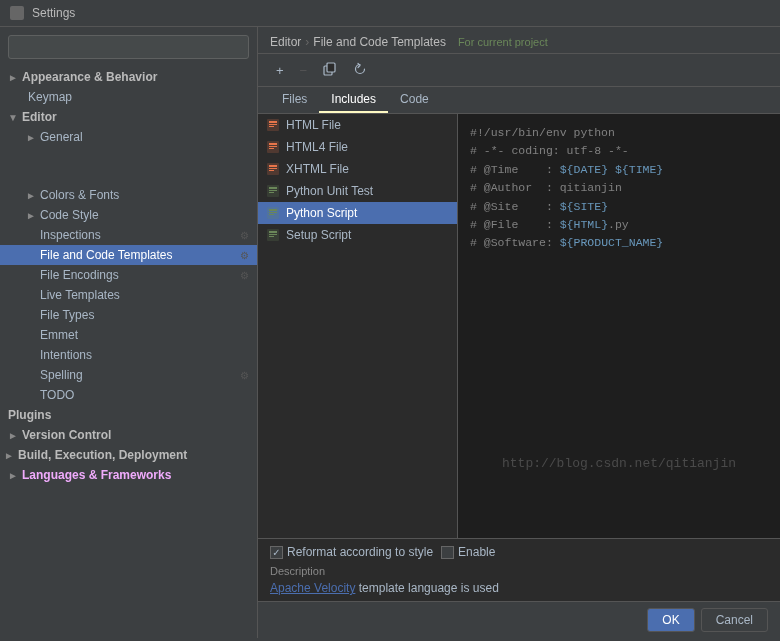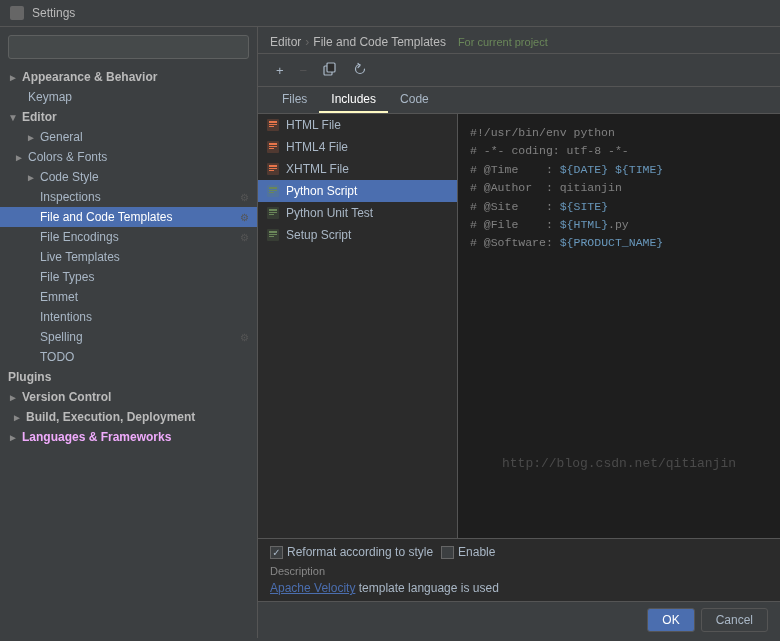--- a/index.html
+++ b/index.html
@@ -325,21 +325,21 @@
           <span>Keymap</span>
         </div>
         <div class="tree-item" style="padding-left: 8px;">
           <span class="arrow open"></span>
           <span style="font-weight:bold;color:#bbb">Editor</span>
         </div>
         <div class="tree-item" style="padding-left: 26px;">
           <span class="arrow closed"></span>
           <span>General</span>
         </div>
-        <div class="tree-item" style="padding-left: 14px;">
+        <div class="tree-item" style="padding-left: 26px; margin-top: 38px;">
           <span class="arrow closed"></span>
           <span>Colors &amp; Fonts</span>
         </div>
         <div class="tree-item" style="padding-left: 26px;">
           <span class="arrow closed"></span>
           <span>Code Style</span>
         </div>
         <div class="tree-item" style="padding-left: 26px;">
           <span style="display:inline-block;width:10px"></span>
           <span>Inspections</span>
@@ -380,21 +380,21 @@
           <span style="display:inline-block;width:10px"></span>
           <span>TODO</span>
         </div>
         <div class="tree-item" style="padding-left: 8px;">
           <span style="font-weight:bold;color:#bbb">Plugins</span>
         </div>
         <div class="tree-item" style="padding-left: 8px;">
           <span class="arrow closed"></span>
           <span style="font-weight:bold;color:#bbb">Version Control</span>
         </div>
-        <div class="tree-item" style="padding-left: 12px;">
+        <div class="tree-item" style="padding-left: 4px;">
           <span class="arrow closed"></span>
           <span style="font-weight:bold;color:#bbb">Build, Execution, Deployment</span>
         </div>
         <div class="tree-item" style="padding-left: 8px;">
           <span class="arrow closed"></span>
           <span style="font-weight:bold;color:#f0abfc">Languages &amp; Frameworks</span>
         </div>
       </div>
   </div>
 
@@ -455,37 +455,37 @@
   </div>
           <div class="file-item">
     <span class="file-icon" style="color:#e8754a">
       <svg width="14" height="14" viewBox="0 0 14 14" xmlns="http://www.w3.org/2000/svg">
         <rect x="1" y="1" width="12" height="12" rx="1" fill="#e8754a" opacity="0.2"></rect>
         <path d="M3 3h8v2H3zM3 6h8v1H3zM3 8h5v1H3z" fill="#e8754a"></path>
       </svg>
     </span>
     <span>XHTML File</span>
   </div>
+          <div class="file-item">
+    <span class="file-icon" style="color:#6a8759">
+      <svg width="14" height="14" viewBox="0 0 14 14" xmlns="http://www.w3.org/2000/svg">
+        <rect x="1" y="1" width="12" height="12" rx="1" fill="#6a8759" opacity="0.2"></rect>
+        <path d="M3 3h8v2H3zM3 6h8v1H3zM3 8h5v1H3z" fill="#6a8759"></path>
+      </svg>
+    </span>
+    <span>Python Unit Test</span>
+  </div>
           <div class="file-item selected">
     <span class="file-icon" style="color:#6a8759">
       <svg width="14" height="14" viewBox="0 0 14 14" xmlns="http://www.w3.org/2000/svg">
         <rect x="1" y="1" width="12" height="12" rx="1" fill="#6a8759" opacity="0.2"></rect>
         <path d="M3 3h8v2H3zM3 6h8v1H3zM3 8h5v1H3z" fill="#6a8759"></path>
       </svg>
     </span>
     <span>Python Script</span>
-  </div>
-          <div class="file-item">
-    <span class="file-icon" style="color:#6a8759">
-      <svg width="14" height="14" viewBox="0 0 14 14" xmlns="http://www.w3.org/2000/svg">
-        <rect x="1" y="1" width="12" height="12" rx="1" fill="#6a8759" opacity="0.2"></rect>
-        <path d="M3 3h8v2H3zM3 6h8v1H3zM3 8h5v1H3z" fill="#6a8759"></path>
-      </svg>
-    </span>
-    <span>Python Unit Test</span>
   </div>
           <div class="file-item">
     <span class="file-icon" style="color:#6a8759">
       <svg width="14" height="14" viewBox="0 0 14 14" xmlns="http://www.w3.org/2000/svg">
         <rect x="1" y="1" width="12" height="12" rx="1" fill="#6a8759" opacity="0.2"></rect>
         <path d="M3 3h8v2H3zM3 6h8v1H3zM3 8h5v1H3z" fill="#6a8759"></path>
       </svg>
     </span>
     <span>Setup Script</span>
   </div>

